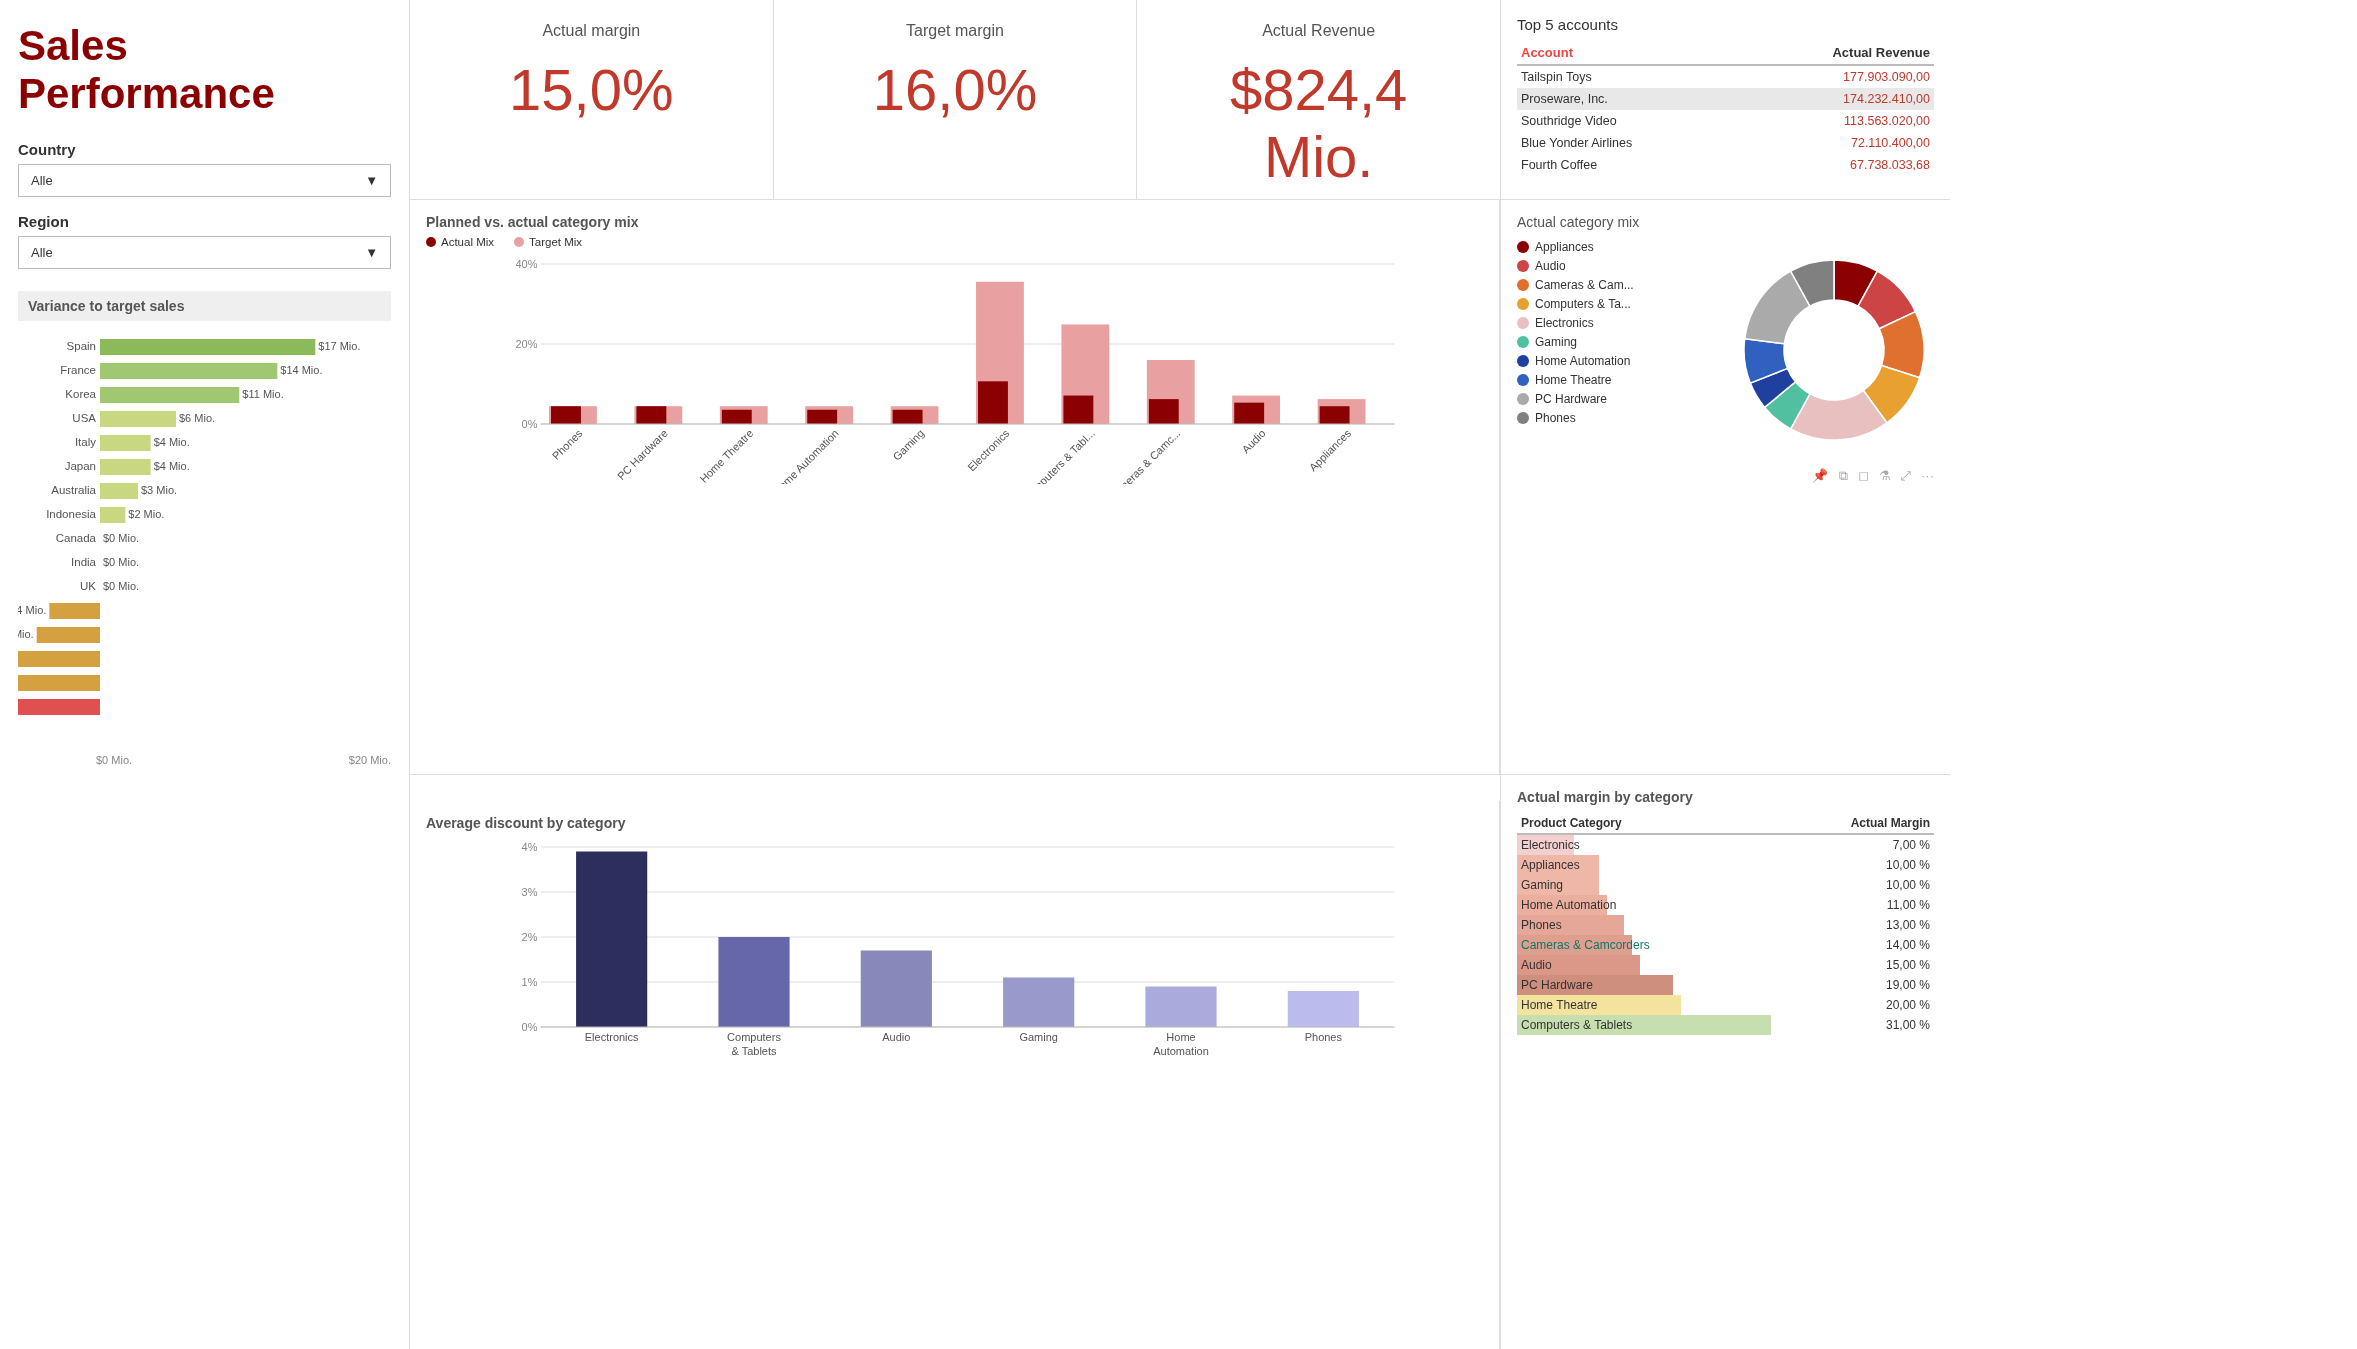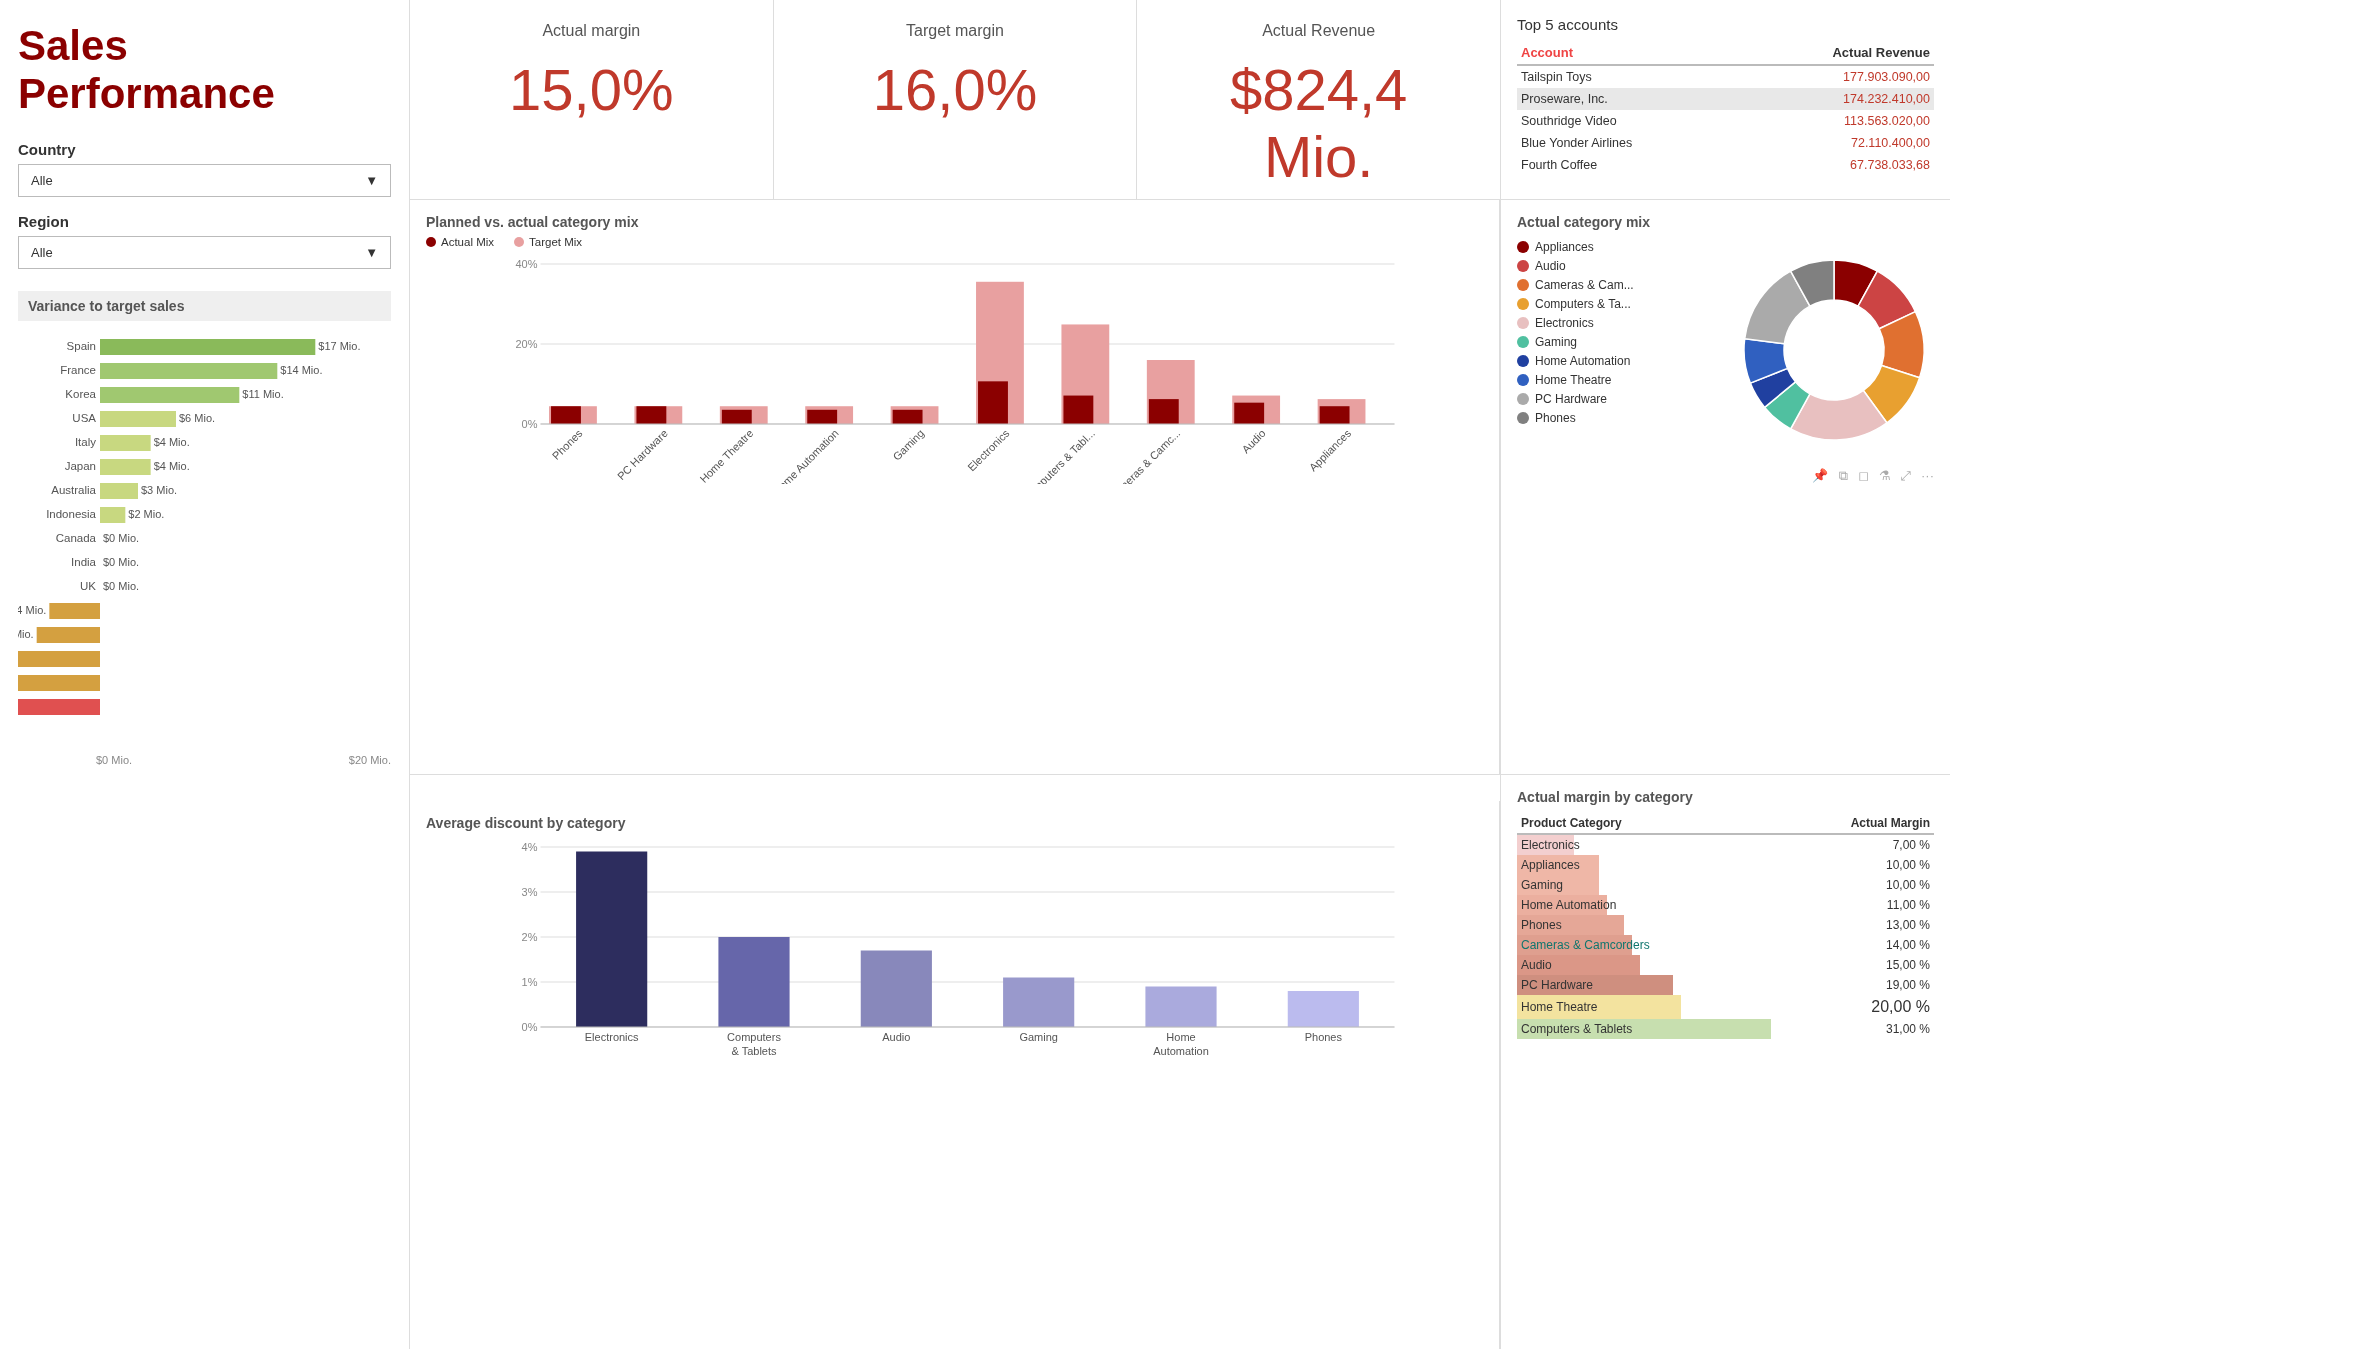--- a/index.html
+++ b/index.html
@@ -181,21 +181,21 @@
         <rect x="729.74" y="148.66666666666666" width="29.89" height="21.333333333333332" fill="#8B0000"></rect>
         <text x="761.9" y="180" text-anchor="end" font-size="11" fill="#555" transform="rotate(-45, 761.9, 180)">Audio</text>
         <rect x="813.14" y="145.11111111111111" width="47.824000000000005" height="24.88888888888889" fill="#E8A0A0"></rect>
         <rect x="815.14" y="152.22222222222223" width="29.89" height="17.77777777777778" fill="#8B0000"></rect>
         <text x="847.3" y="180" text-anchor="end" font-size="11" fill="#555" transform="rotate(-45, 847.3, 180)">Appliances</text>
         <line x1="36" x2="890" y1="170" y2="170" stroke="#bbb" stroke-width="1"></line>
       </svg>
   </div>
 
   <div style="grid-column:3; grid-row:2; padding:14px 16px; border-bottom:1px solid #ddd; border-left:1px solid #ddd;">
-    <div style="font-size:14px; font-weight:700; color:#555; margin-bottom:10px;">Actual category mix</div>
+    <div style="font-size:14px; font-weight:400; color:#555; margin-bottom:10px;">Actual category mix</div>
     <div style="display:flex; gap:10px; align-items:flex-start;">
       <div id="cat-legend" style="display:flex; flex-direction:column; gap:5px; flex:1;">
           <div style="display: flex; align-items: center; gap: 6px; font-size: 12px;">
             <div style="width:12px;height:12px;border-radius:50%;background:#8B0000;flex-shrink:0;"></div>
             <span>Appliances</span>
           </div>
           <div style="display: flex; align-items: center; gap: 6px; font-size: 12px;">
             <div style="width:12px;height:12px;border-radius:50%;background:#cc4444;flex-shrink:0;"></div>
             <span>Audio</span>
           </div>
@@ -352,21 +352,21 @@
       <div style="position:absolute;top:0;left:0;height:100%;width:61.29032258064516%;background:#a02000;opacity:0.5;z-index:0;"></div>
       <span style="position:relative;z-index:1;">PC Hardware</span>
     </td>
     <td style="padding:3px 4px; text-align:right; color:#333; font-size:12px;">19,00 %</td>
   </tr>
           <tr>
     <td style="padding:3px 4px; color:#333; font-size:12px; position:relative;">
       <div style="position:absolute;top:0;left:0;height:100%;width:64.51612903225806%;background:#e8c840;opacity:0.5;z-index:0;"></div>
       <span style="position:relative;z-index:1;">Home Theatre</span>
     </td>
-    <td style="padding:3px 4px; text-align:right; color:#333; font-size:16px;">20,00 %</td>
+    <td style="padding:3px 4px; text-align:right; color:#333; font-size:12px;">20,00 %</td>
   </tr>
           <tr>
     <td style="padding:3px 4px; color:#333; font-size:12px; position:relative;">
       <div style="position:absolute;top:0;left:0;height:100%;width:100%;background:#90c060;opacity:0.5;z-index:0;"></div>
       <span style="position:relative;z-index:1;">Computers &amp; Tablets</span>
     </td>
     <td style="padding:3px 4px; text-align:right; color:#333; font-size:12px;">31,00 %</td>
   </tr>
         </tbody>
     </table>

